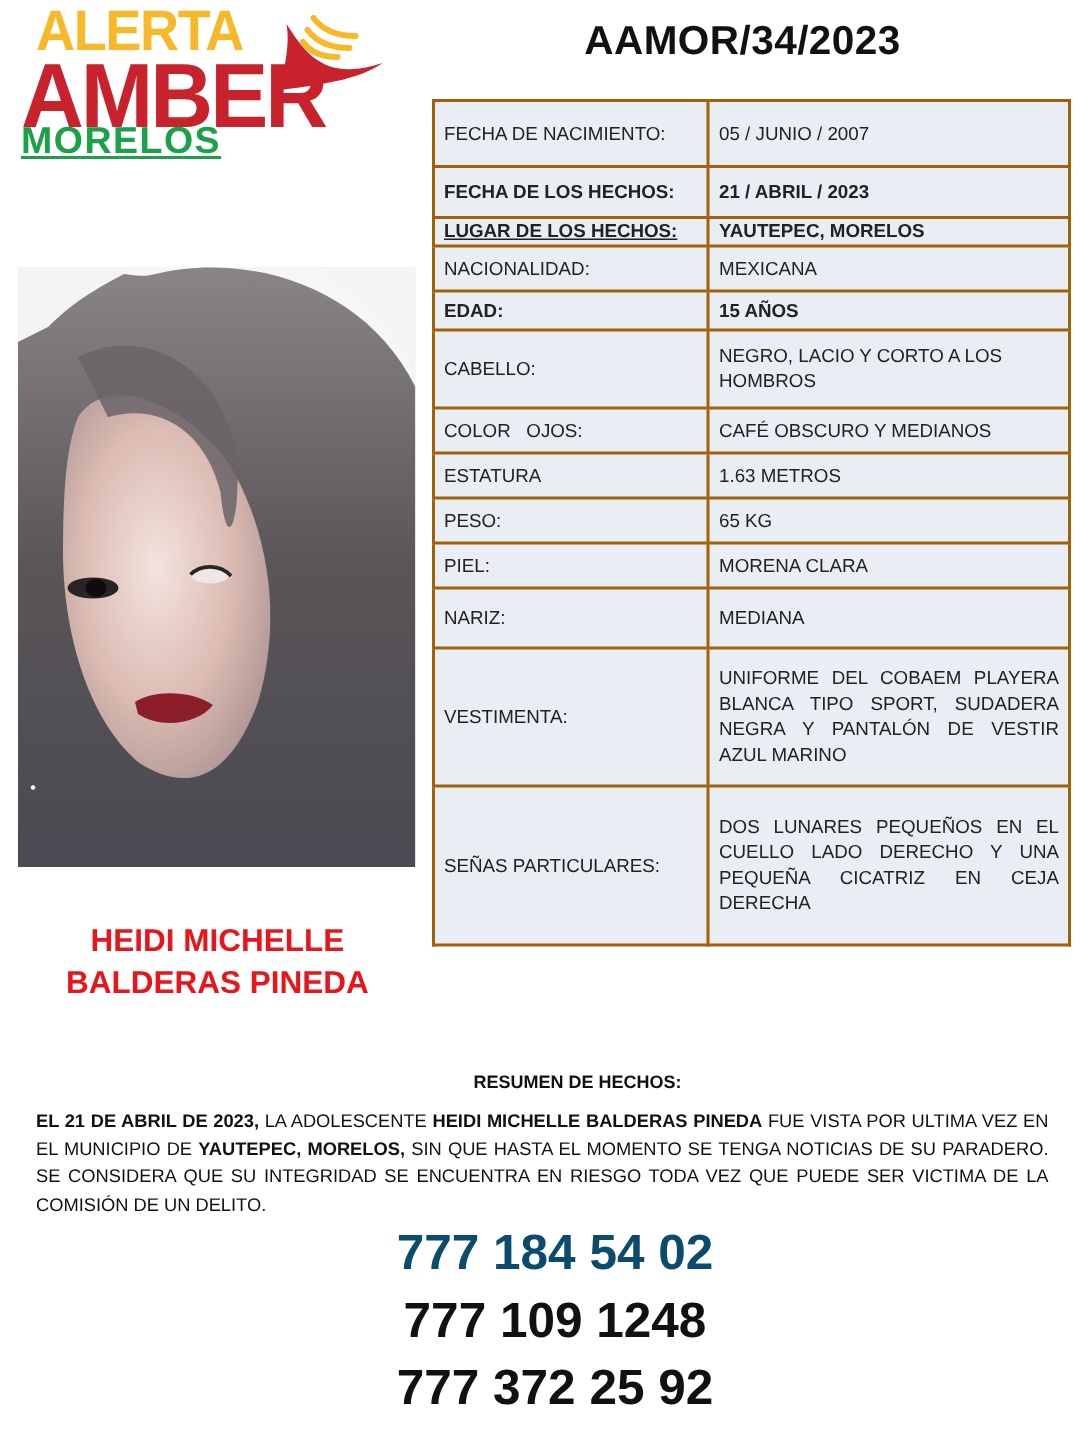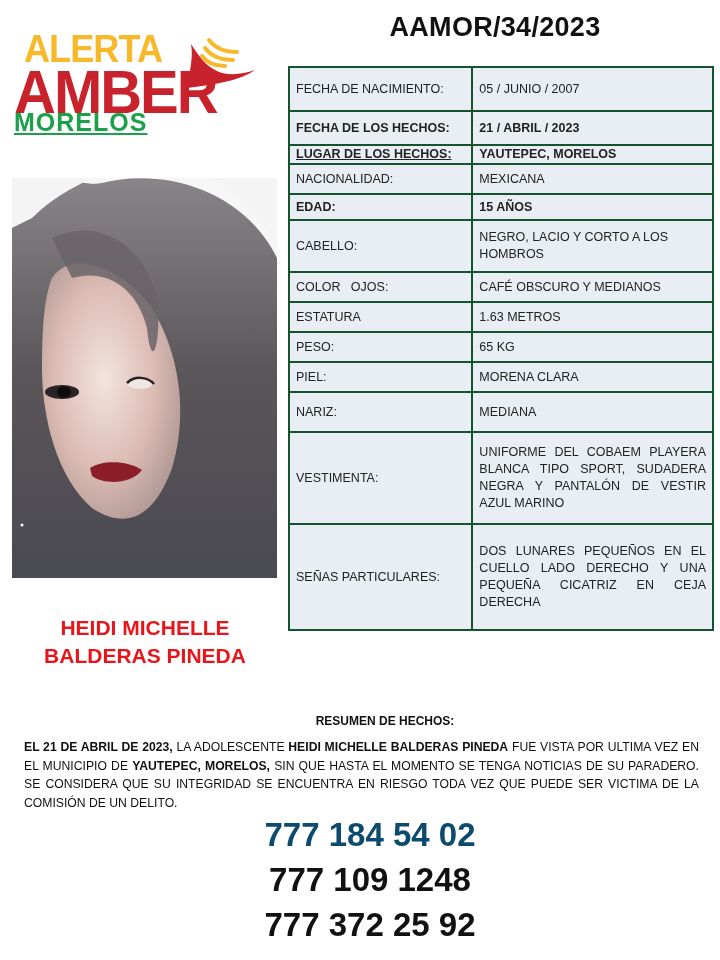--- a/index.html
+++ b/index.html
@@ -1,38 +1,38 @@
 <!DOCTYPE html>
 <html><head>
 <meta charset="utf-8">
 <style>
   * { margin:0; padding:0; box-sizing:border-box; }
   html, body { width:720px; height:960px; background:#ffffff; overflow:hidden; }
   body { position:relative; font-family:"Liberation Sans", sans-serif; color:#1a1a1a; }
 
   
-  .logo { position:absolute; left:14px; top:28px; width:240px; height:105px; }
+  .logo { position:absolute; left:14px; top:0; width:240px; height:105px; }
   .logo .alerta { position:absolute; left:10px; top:2px; font-family:"Liberation Sans", sans-serif; font-weight:bold; font-size:38px; color:#f7b92a; letter-spacing:-1px; transform:scaleX(0.95); transform-origin:left; line-height:1; }
   .logo .amber { position:absolute; left:0px; top:34px; font-family:"Liberation Sans", sans-serif; font-weight:bold; font-size:58px; color:#c8232c; letter-spacing:-2px; line-height:1; transform:scaleY(1.05); transform-origin:top left; }
   .logo .morelos { position:absolute; left:0px; top:82px; font-family:"Liberation Sans", sans-serif; font-weight:bold; font-size:25px; color:#1aa14a; letter-spacing:1px; line-height:1;text-decoration:underline; }
   .logo svg { position:absolute; left:165px; top:8px; }
 
   
   .case-id { position:absolute; left:330px; top:12px; width:330px; text-align:center; font-family:"Liberation Sans", sans-serif; font-weight:bold; font-size:27px; color:#111; letter-spacing:0.3px; }
 
   
   .photo { position:absolute; left:12px; top:178px; width:265px; height:400px; overflow:hidden; background:#f3f3f3; }
   .photo svg { display:block; }
 
   
   .name { position:absolute; left:20px; top:614px; width:250px; text-align:center; font-weight:bold; font-size:21px; line-height:28px; color:#e8161b; }
 
   
   .info { position:absolute; left:288px; top:66px; width:426px; border-collapse:collapse; }
-  .info td { background:#e9edf4; border:2px solid #14532d; font-size:12.5px; color:#222; padding:0 6px; vertical-align:middle; line-height:17px; }
+  .info td { background:#e9edf4; border:2px solid #a16207; font-size:12.5px; color:#222; padding:0 6px; vertical-align:middle; line-height:17px; }
   .info td.lbl { width:184px; }
   .info td.val { width:242px; }
   .info tr.bold td { font-weight:bold;margin-left:20px; }
   .info tr.underline td.lbl span { text-decoration:underline; }
   .info td.just { text-align:justify; text-align-last:left; }
 
   
   .summary-title { position:absolute; left:0; top:714px; width:770px; text-align:center; font-weight:bold; font-size:12px; color:#111; }
   .summary { position:absolute; left:24px; top:738px; width:675px; font-size:12.2px; line-height:18.5px; text-align:justify; color:#111; }
   .summary b { font-weight:bold; }

